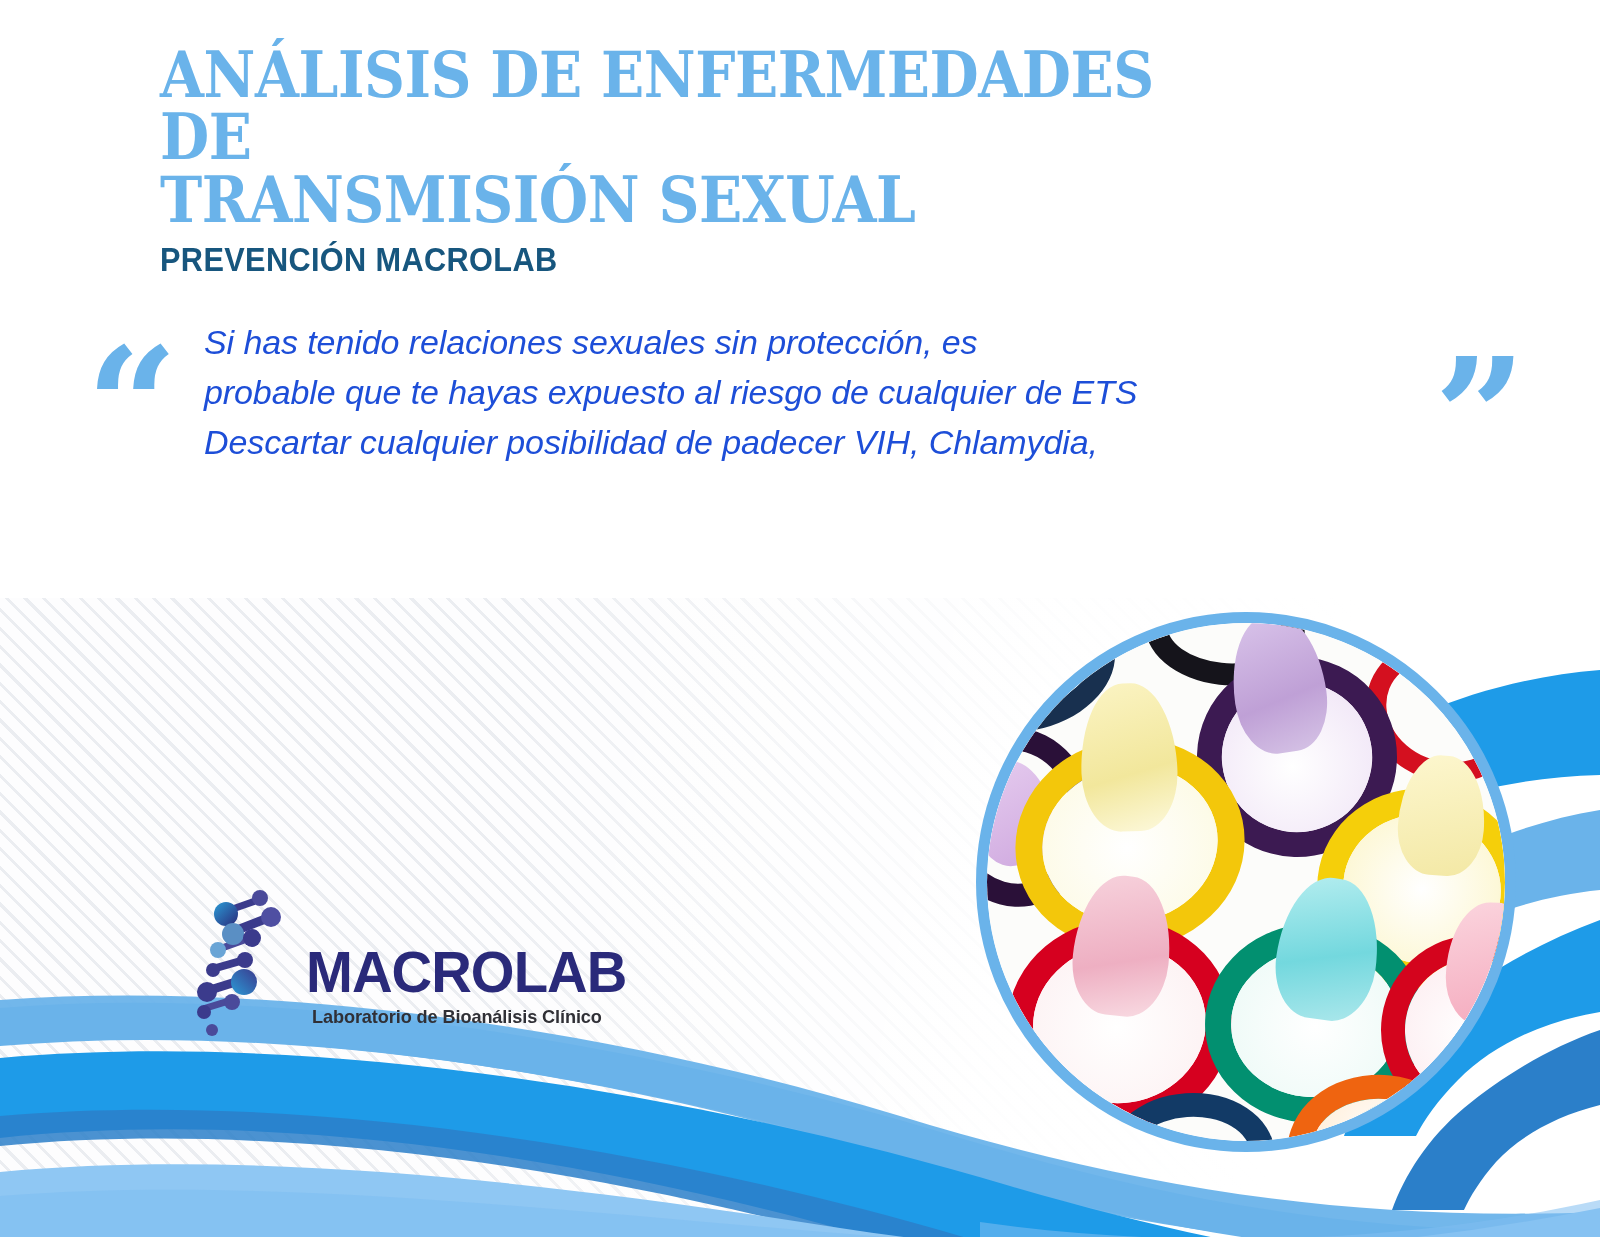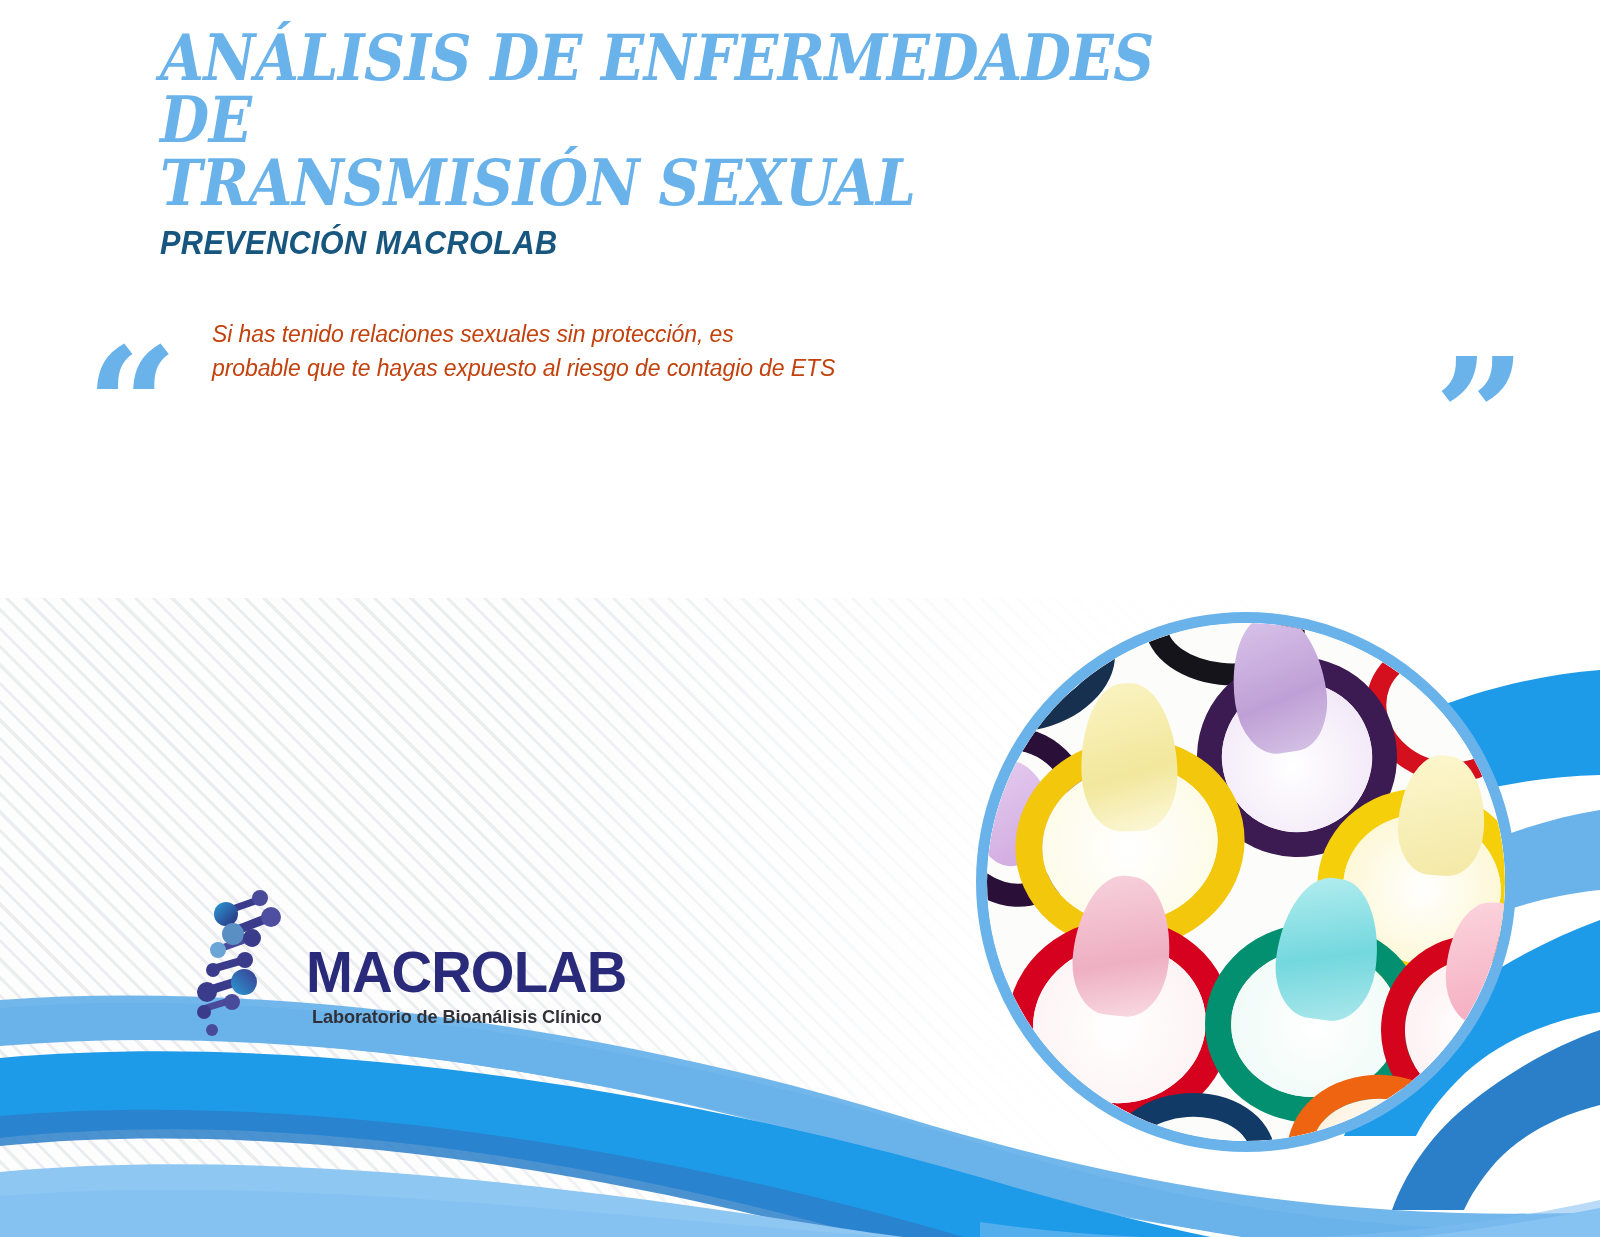--- a/index.html
+++ b/index.html
@@ -32,21 +32,21 @@
       #fdfdfe;
     z-index:1;
   }
   .bg-stripes:after{
     content:"";position:absolute;inset:0;
     background:linear-gradient(100deg, rgba(255,255,255,0) 30%, rgba(255,255,255,.92) 62%, #ffffff 80%);
   }
 
   
   .header{
-    position:absolute;left:160px;top:27px;width:1200px;z-index:40;font-style:italic;
+    position:absolute;left:160px;top:44px;width:1200px;z-index:40;
   }
   .title{
     font-family:"DejaVu Serif", serif;
     font-weight:700;
     font-size:63px;
     line-height:0.99;
     letter-spacing:-0.5px;
     color:#6AB3EA;
     margin:0;
     transform:scaleX(0.90);
@@ -74,28 +74,28 @@
     color:#6AB3EA;
     font-size:160px;
     line-height:1;
     font-weight:700;
     user-select:none;
   }
   .qmark.open{margin-top:8px;}
   .qmark.close{margin-top:18px;}
   .quote-text{
     flex:1;
-    margin:0 34px;
+    margin:0 26px;
     font-family:"Liberation Sans", sans-serif;
     font-style:italic;
     font-weight:400;
-    font-size:23px;
+    font-size:34px;
     line-height:1.47;
     letter-spacing:-0.1px;
-    color:#c2410c;
+    color:#1d4ed8;
   }
   .quote-text span{display:block;white-space:nowrap;}
 
   
   .waves{
     position:absolute;left:0;top:560px;width:1600px;height:677px;z-index:10;
     pointer-events:none;
   }
   .waves-front{
     position:absolute;left:0;top:560px;width:1600px;height:677px;z-index:30;
@@ -156,21 +156,22 @@
   <div class="header">
     <h1 class="title">ANÁLISIS DE ENFERMEDADES DE
 TRANSMISIÓN SEXUAL</h1>
     <div class="subtitle">PREVENCIÓN MACROLAB</div>
   </div>
 
   <div class="quote-block">
     <div class="qmark open">“</div>
     <div class="quote-text">
       <span>Si has tenido relaciones sexuales sin protección, es</span>
-      <span>probable que te hayas expuesto al riesgo de contagio de ETS</span>
+      <span>probable que te hayas expuesto al riesgo de cualquier de ETS</span>
+      <span>Descartar cualquier posibilidad de padecer VIH, Chlamydia,</span>
     </div>
     <div class="qmark close">”</div>
   </div>
 
   <svg class="waves" viewBox="0 0 1600 677" preserveAspectRatio="none">
 
     <path d="M1600,110 L1600,215 C1490,218 1400,248 1330,300 C1300,323 1280,345 1268,362 L1196,362 C1215,318 1256,262 1320,212 C1392,156 1498,118 1600,110 Z" fill="#1E9BE8"></path>
     <path d="M1600,250 L1600,330 C1520,338 1448,368 1396,412 C1368,436 1348,462 1336,482 L1262,482 C1282,436 1320,388 1376,346 C1436,300 1514,264 1600,250 Z" fill="#6AB3EA"></path>
     <path d="M1600,360 L1600,452 C1540,462 1492,486 1458,520 C1438,540 1424,560 1416,576 L1344,576 C1358,536 1388,492 1432,456 C1476,420 1534,384 1600,360 Z" fill="#1E9BE8"></path>
     <path d="M1600,470 L1600,545 C1556,556 1520,576 1496,602 C1480,620 1470,637 1464,650 L1392,650 C1404,616 1428,578 1464,548 C1500,518 1548,488 1600,470 Z" fill="#2B7FC9"></path>

